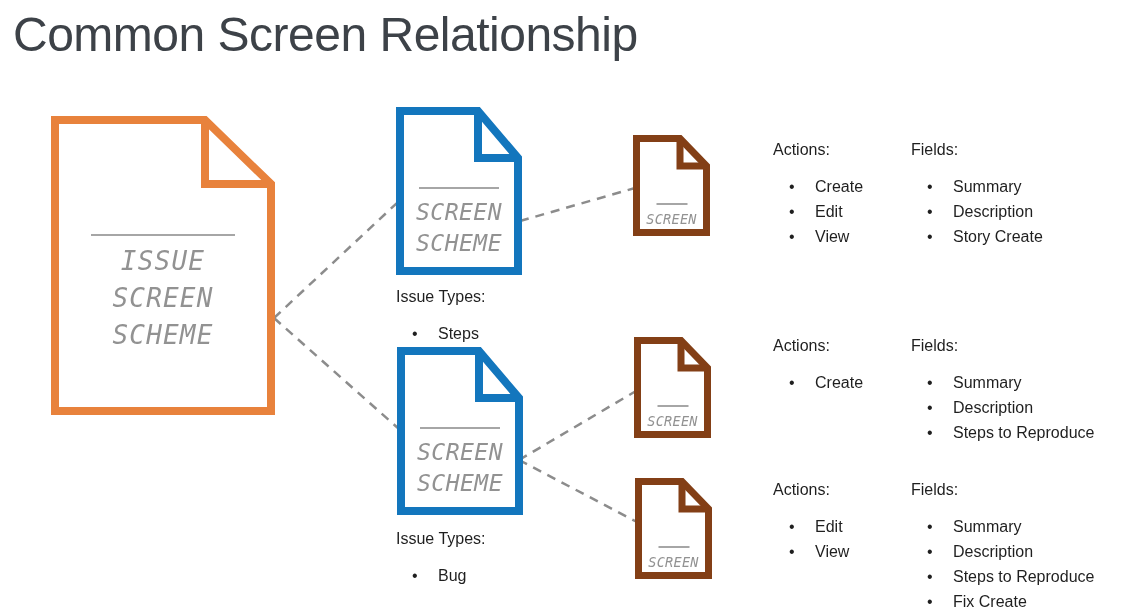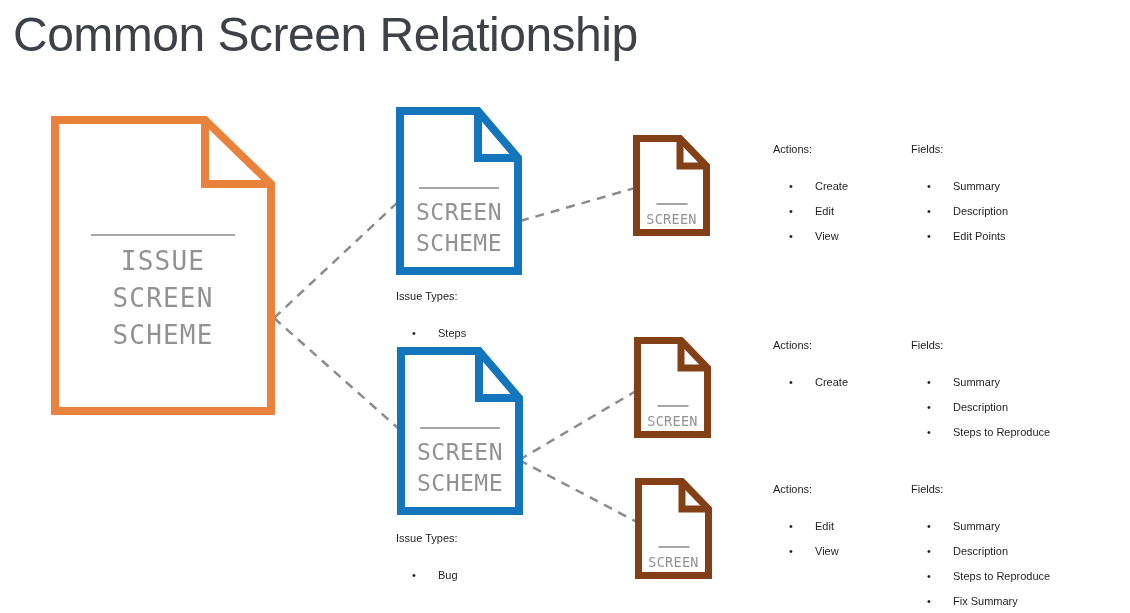--- a/index.html
+++ b/index.html
@@ -22,27 +22,27 @@
   .doc-fold{fill:none;}
   .doc-orange .doc-outline,.doc-orange .doc-fold{stroke:var(--orange,#E8823C);stroke-width:8;}
   .doc-blue   .doc-outline,.doc-blue   .doc-fold{stroke:var(--blue,#1376BD);stroke-width:8;}
   .doc-brown  .doc-outline,.doc-brown  .doc-fold{stroke:var(--brown,#833F16);stroke-width:7;}
   .doc-rule{
     position:absolute;left:50%;transform:translateX(-50%);
     height:2px;background:var(--doc_rule,#A6A6A6);
   }
   .doc-label{
     position:absolute;left:0;right:0;text-align:center;
-    font-family:"DejaVu Sans Mono",monospace;color:var(--doc_text,#929292);
+    font-family:"DejaVu Sans Mono",monospace;color:var(--doc_text,#929292);font-style:italic;
   }
   .doc-orange .doc-label{top:127px;font-size:26px;line-height:37px;letter-spacing:1.2px;}
   .doc-blue   .doc-label{top:90px;font-size:23px;line-height:31px;letter-spacing:0.5px;}
   .doc-brown  .doc-label{top:76px;font-size:13.5px;line-height:16px;letter-spacing:0.3px;font-weight:500;}
   
-  .textblock{position:absolute;z-index:3;font-size:11px;line-height:25px;}
+  .textblock{position:absolute;z-index:3;font-size:16px;line-height:25px;}
   .tb-heading{white-space:nowrap;}
   ul.bullets{list-style:none;margin:12px;padding:0;}
   .bullets li{position:relative;padding-left:30px;white-space:nowrap;}
   .bullets li::before{content:"\2022";position:absolute;left:4px;}
 </style>
 </head>
 <body>
 
 <div class="slide">
 
@@ -140,21 +140,21 @@
       <li>Create</li>
       <li>Edit</li>
       <li>View</li>
     </ul>
   </div>
   <div class="textblock" style="left:911px;top:137px">
     <div class="tb-heading">Fields:</div>
     <ul class="bullets">
       <li>Summary</li>
       <li>Description</li>
-      <li>Edit Points</li>
+      <li>Story Create</li>
     </ul>
   </div>
 
   <div class="textblock" style="left:773px;top:333px">
     <div class="tb-heading">Actions:</div>
     <ul class="bullets">
       <li>Create</li>
     </ul>
   </div>
   <div class="textblock" style="left:911px;top:333px">
@@ -172,17 +172,17 @@
       <li>Edit</li>
       <li>View</li>
     </ul>
   </div>
   <div class="textblock" style="left:911px;top:477px">
     <div class="tb-heading">Fields:</div>
     <ul class="bullets">
       <li>Summary</li>
       <li>Description</li>
       <li>Steps to Reproduce</li>
-      <li>Fix Summary</li>
+      <li>Fix Create</li>
     </ul>
   </div>
 
 </div>
 
 </body></html>

